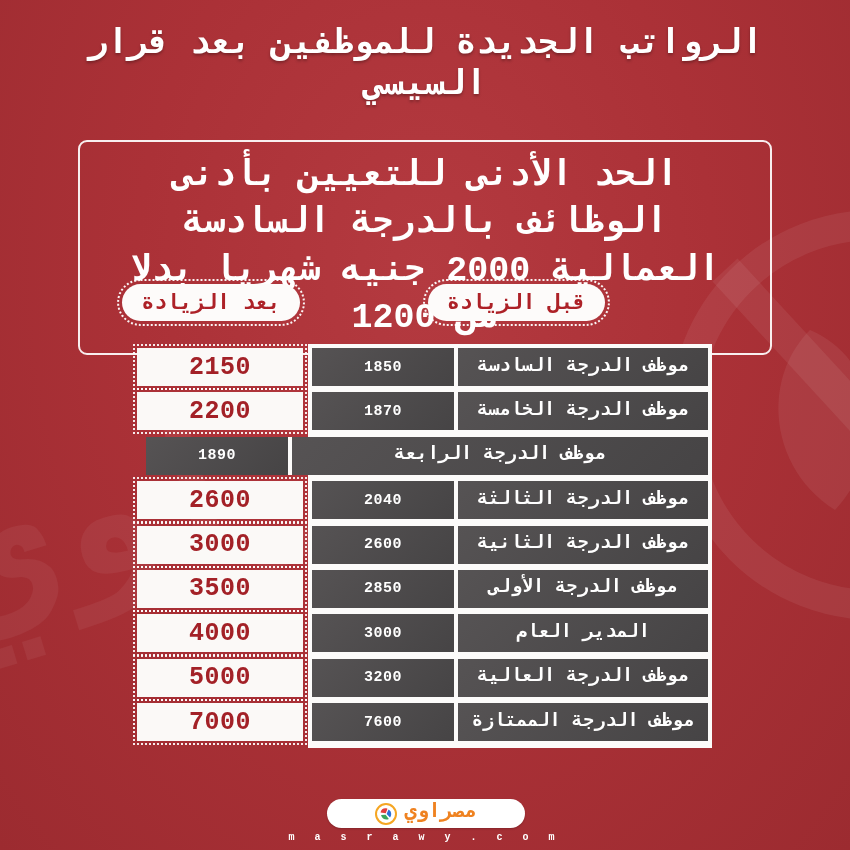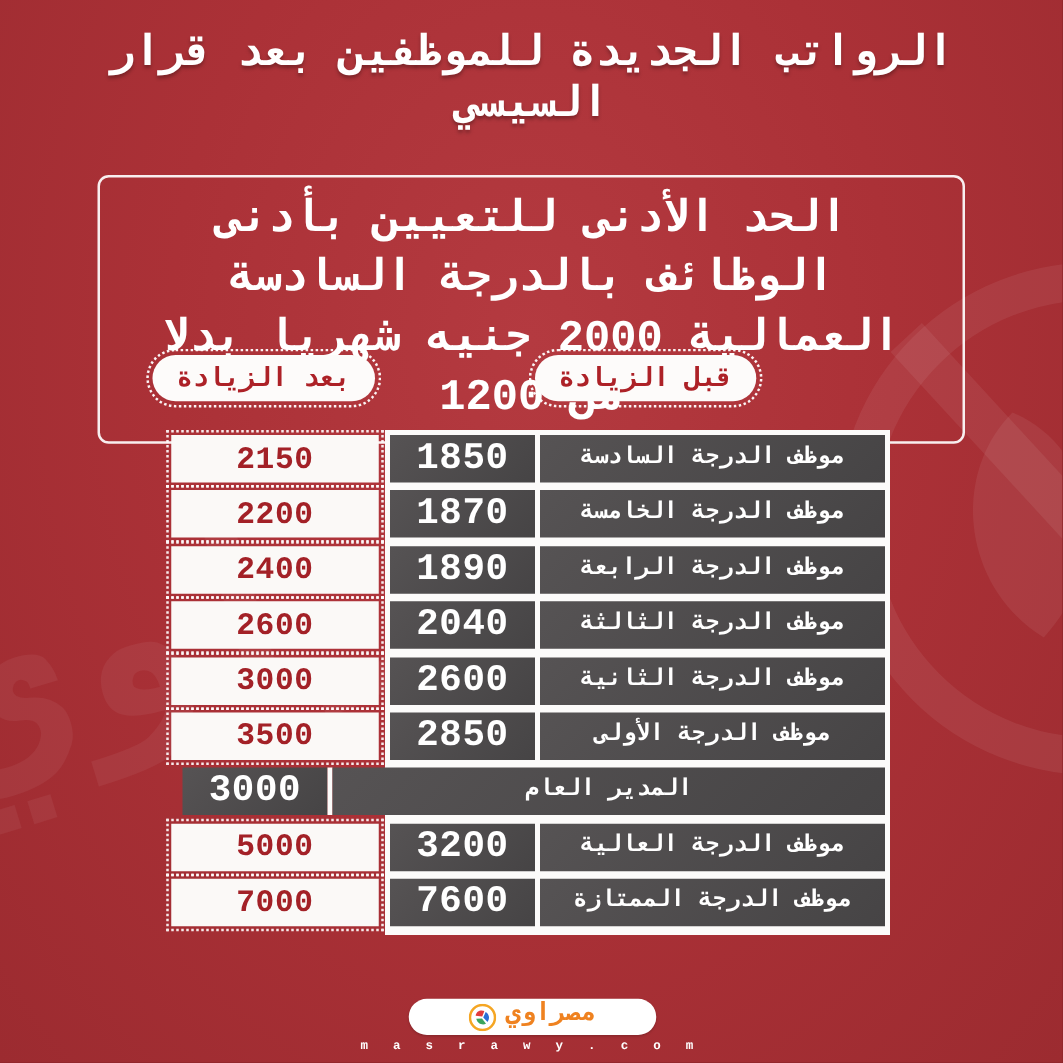--- a/index.html
+++ b/index.html
@@ -45,21 +45,21 @@
     width:166px;box-sizing:border-box;background:#fbf9f7;
     display:flex;align-items:center;justify-content:center;
     outline:2px dotted rgba(255,255,255,0.9);outline-offset:2px;
   }
   .after-num{color:#a32127;font-size:25px;font-weight:bold;letter-spacing:0.5px;}
   .row-spacer{width:9px;}
   .dark-cell{
     background:linear-gradient(135deg,#565354 0%,#464445 100%);
     display:flex;align-items:center;justify-content:center;color:#ffffff;font-weight:bold;
   }
-  .num-cell{width:116px;font-size:30px;letter-spacing:0.5px;}
+  .num-cell{width:142px;font-size:15px;letter-spacing:0.5px;}
   .col-divider{width:4px;background:#fcfbfa;}
   .label-cell{flex:1;margin-right:4px;font-size:18.5px;direction:rtl;padding-bottom:4px;}
   
   .brand-pill{
     position:absolute;left:327px;top:799px;width:198px;height:29px;background:#ffffff;
     border-radius:15px;display:flex;align-items:center;justify-content:center;gap:7px;
     box-shadow:0 1px 2px rgba(0,0,0,0.2);
   }
   .brand-name{color:#ef8220;font-size:20px;font-weight:bold;direction:rtl;line-height:1;padding-bottom:3px;}
   .site-url{
@@ -111,23 +111,20 @@
       <div class="after-box">
         <span class="after-num">2200</span>
       </div>
       <div class="row-spacer"></div>
       <div class="dark-cell num-cell">1870</div>
       <div class="col-divider"></div>
       <div class="dark-cell label-cell">موظف الدرجة الخامسة</div>
     </div>
 
     <div class="t-row">
-      <div class="after-box">
-        <span class="after-num">2400</span>
-      </div>
       <div class="row-spacer"></div>
       <div class="dark-cell num-cell">1890</div>
       <div class="col-divider"></div>
       <div class="dark-cell label-cell">موظف الدرجة الرابعة</div>
     </div>
 
     <div class="t-row">
       <div class="after-box">
         <span class="after-num">2600</span>
       </div>
@@ -151,20 +148,23 @@
       <div class="after-box">
         <span class="after-num">3500</span>
       </div>
       <div class="row-spacer"></div>
       <div class="dark-cell num-cell">2850</div>
       <div class="col-divider"></div>
       <div class="dark-cell label-cell">موظف الدرجة الأولى</div>
     </div>
 
     <div class="t-row">
+      <div class="after-box">
+        <span class="after-num">4000</span>
+      </div>
       <div class="row-spacer"></div>
       <div class="dark-cell num-cell">3000</div>
       <div class="col-divider"></div>
       <div class="dark-cell label-cell">المدير العام</div>
     </div>
 
     <div class="t-row">
       <div class="after-box">
         <span class="after-num">5000</span>
       </div>

